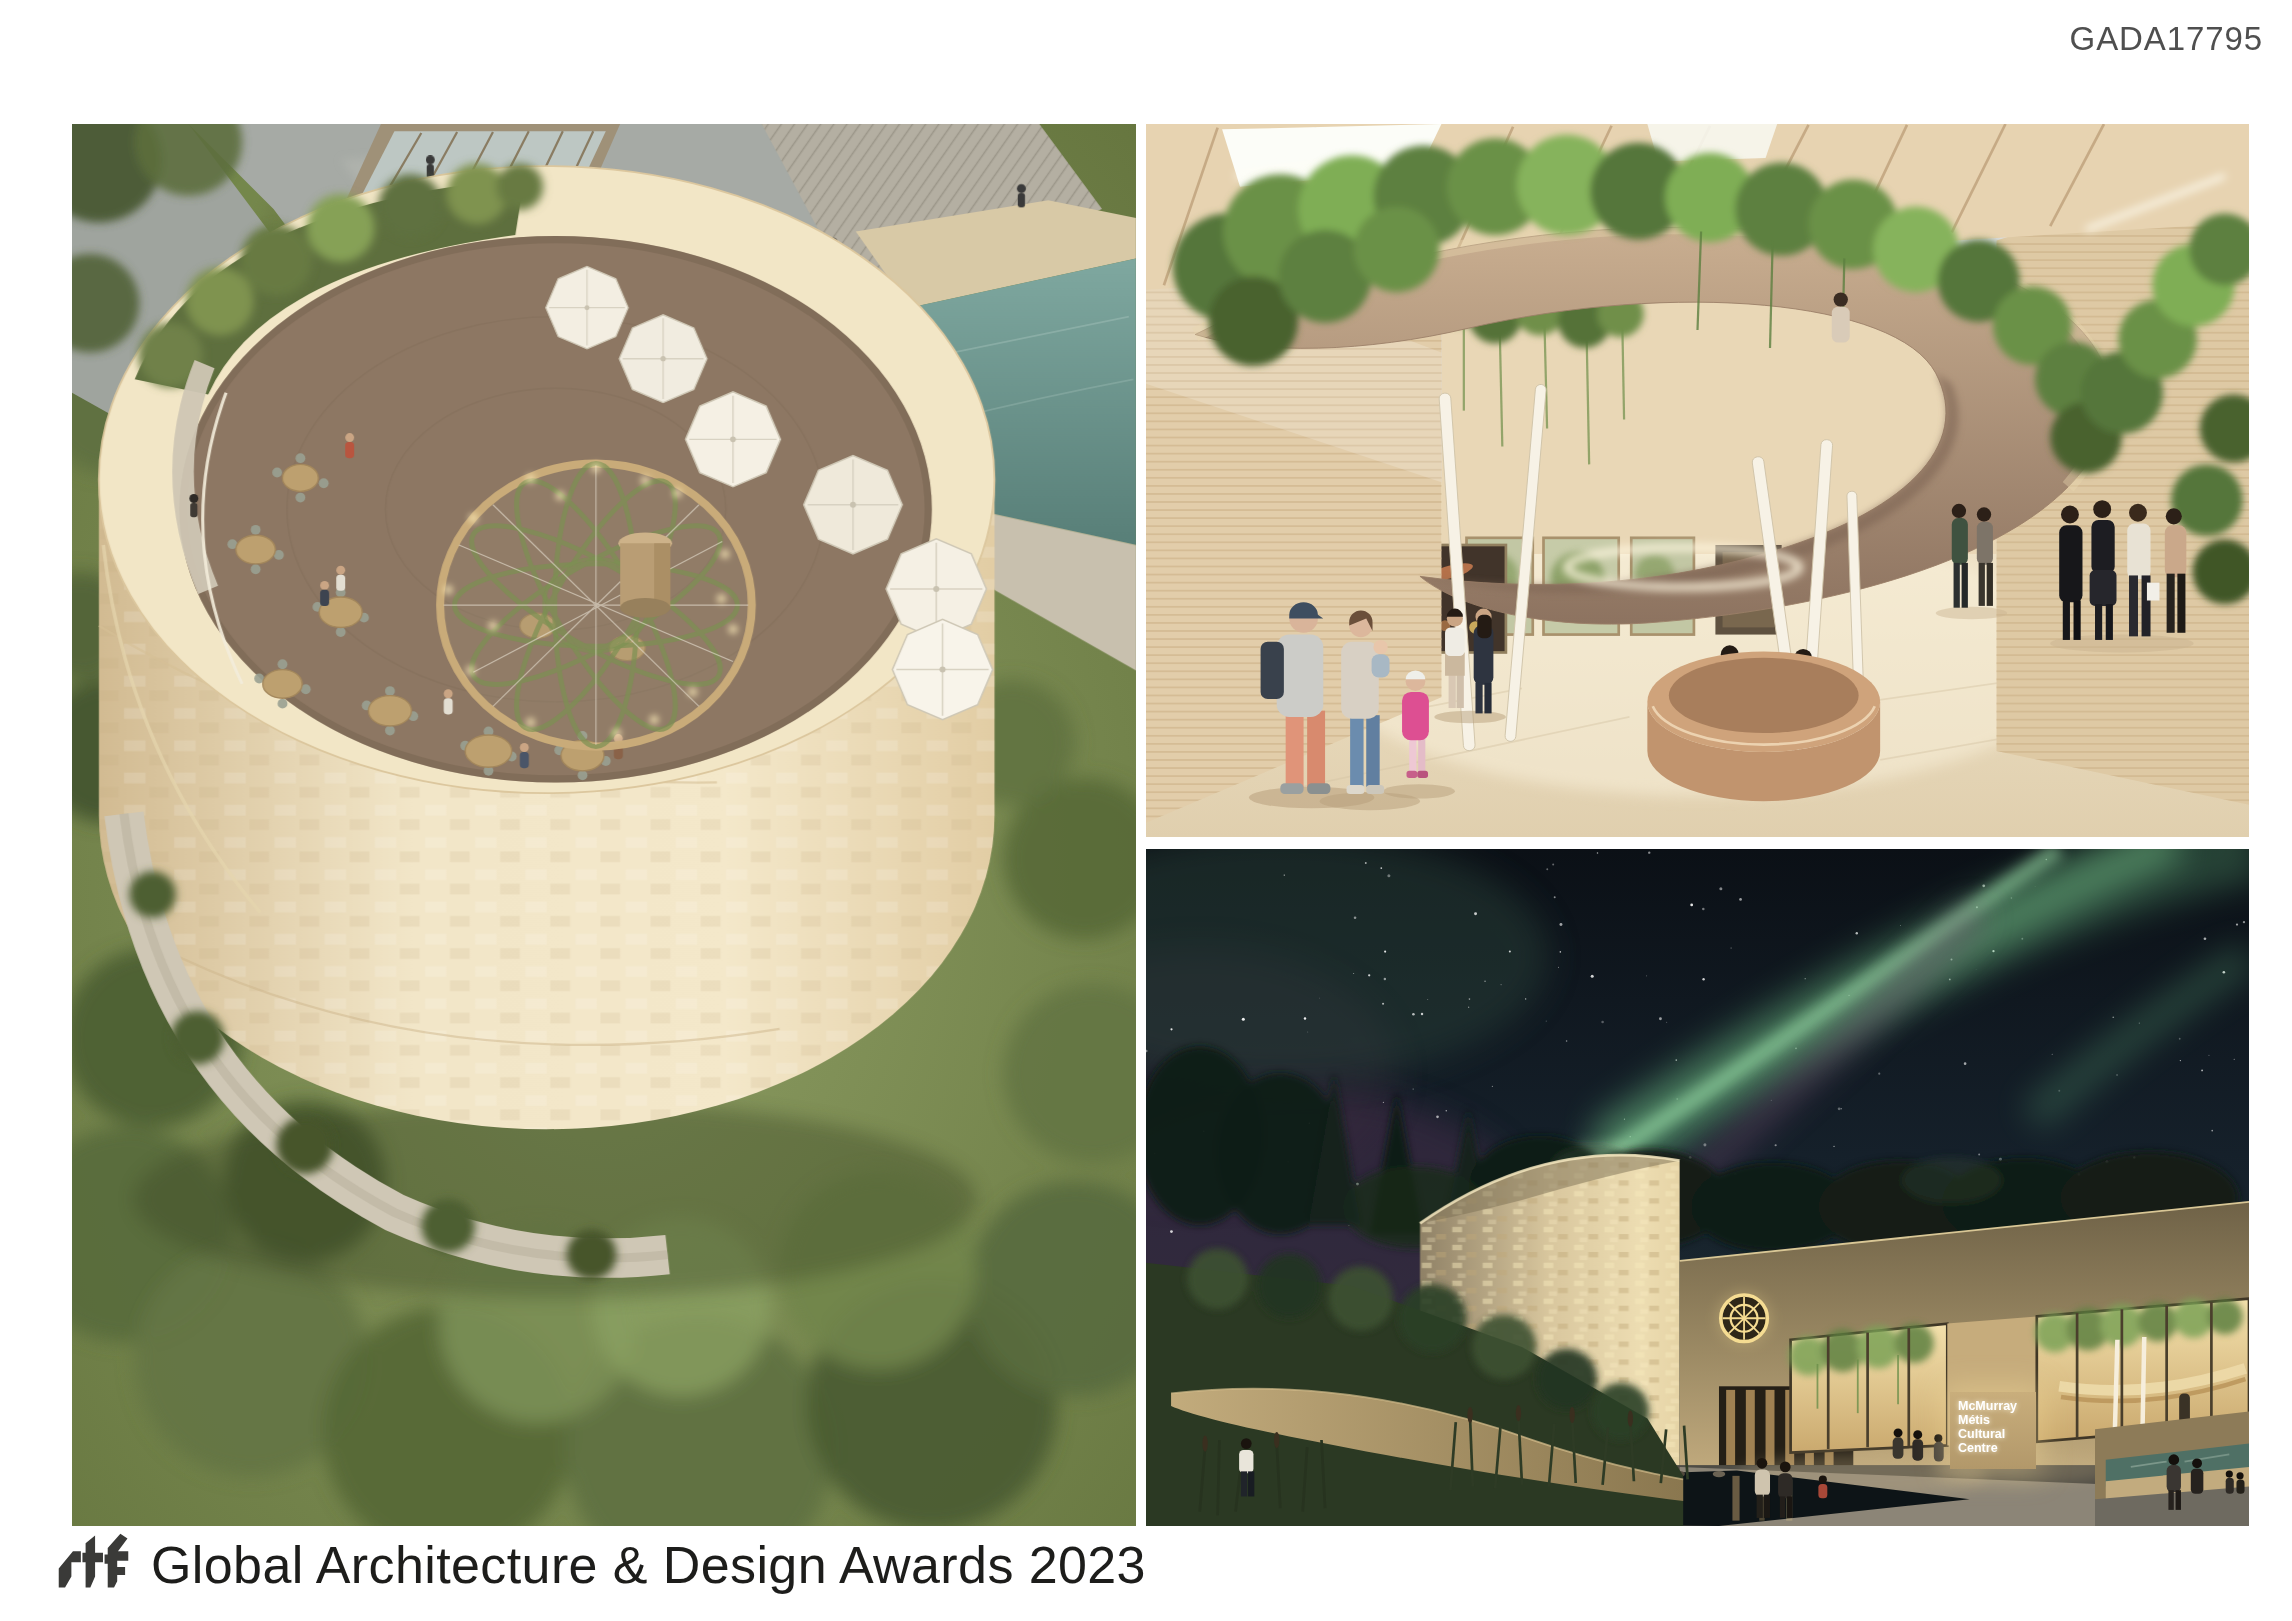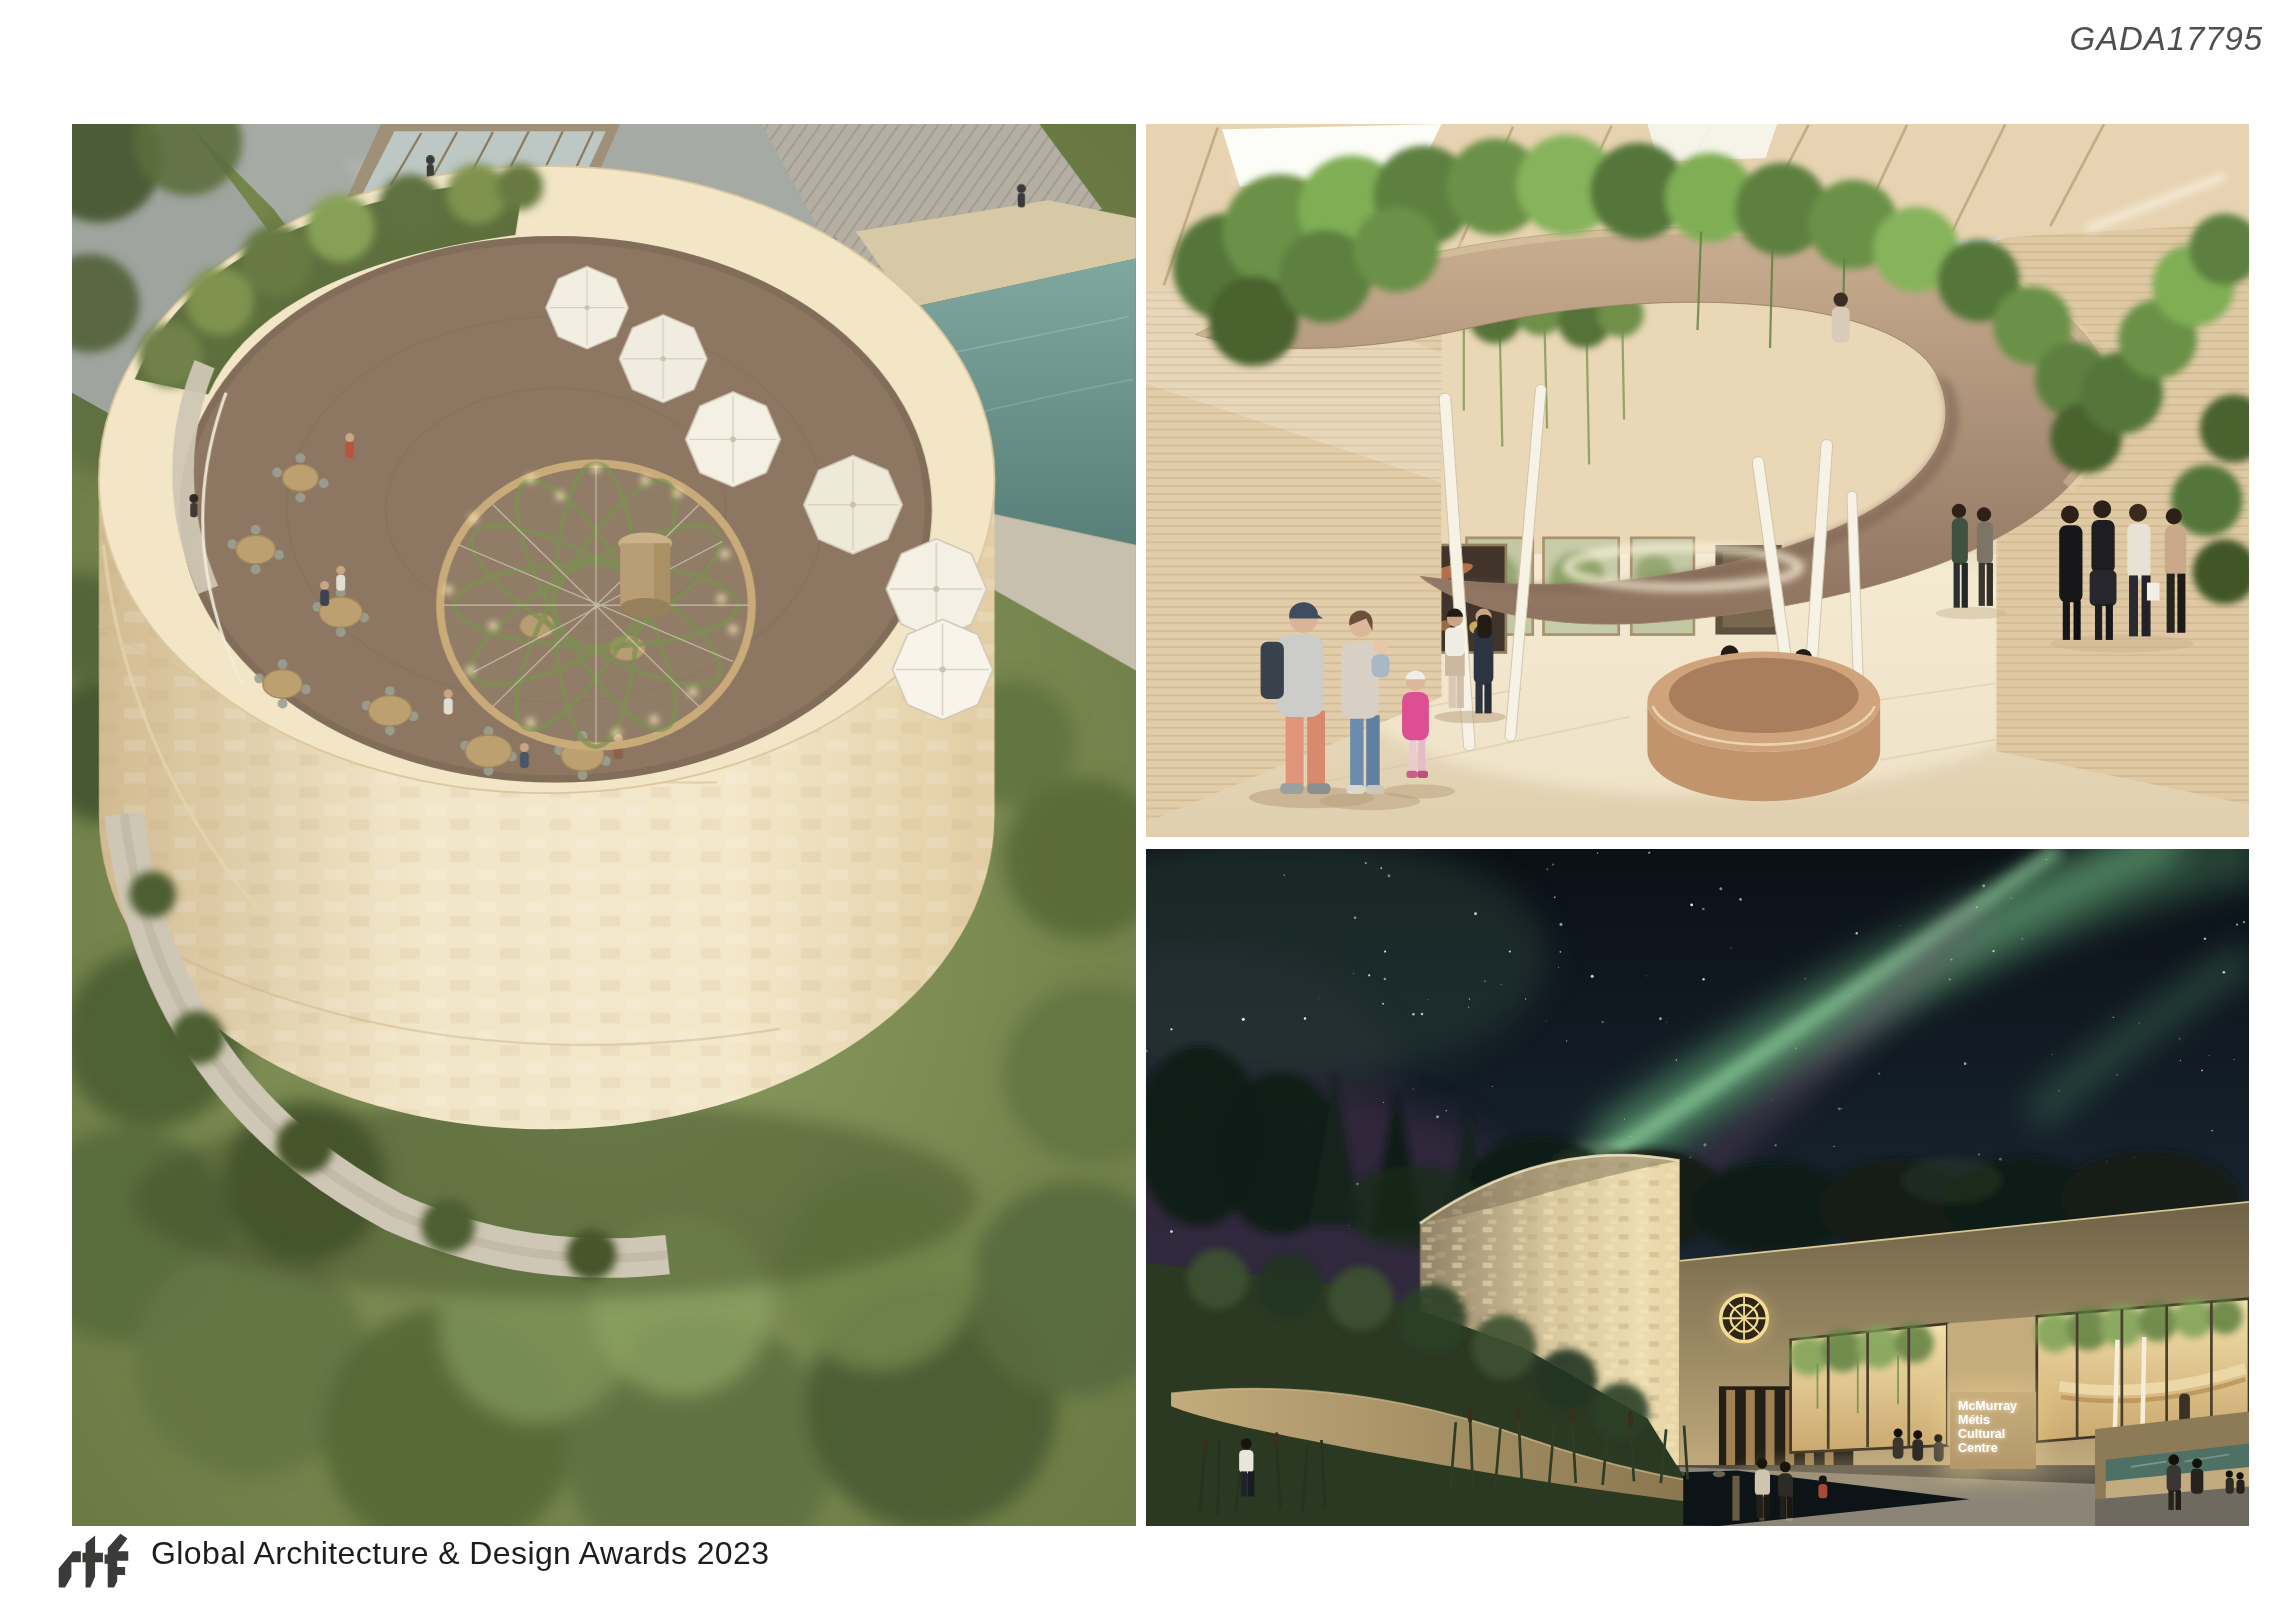--- a/index.html
+++ b/index.html
@@ -1,31 +1,31 @@
 <!DOCTYPE html>
 <html style="font-size:14.3px"><head>
 <meta charset="utf-8">
 <style>
   html,body{margin:0;padding:0;background:#ffffff;}
   .sheet{position:relative;width:2293px;height:1621px;background:#ffffff;overflow:hidden;
          font-family:"Liberation Sans",sans-serif;}
-  .code{position:absolute;top:19.7px;right:30px;font-size:33px;letter-spacing:0.9px;color:#4f4f4f;font-style:italic;}
+  .code{position:absolute;top:19.7px;right:30px;font-size:33px;letter-spacing:0.9px;color:#4f4f4f;}
   figure.panel{position:absolute;margin:14px;padding:0;overflow:hidden;background:#ddd;}
   figure.panel svg{display:block;width:100%;height:100%;}
   .panel-aerial{left:58px;top:110px;width:1064px;height:1402px;}
   .panel-interior{left:1132px;top:110px;width:1103px;height:713px;}
   .panel-night{left:1132px;top:835px;width:1103px;height:677px;}
   .sign{position:absolute;left:804px;top:543px;width:86px;min-height:77px;box-sizing:border-box;
         padding:7.2px 8px;background:linear-gradient(180deg,#c9ae7c,#b2986a);
         box-shadow:0 0 27px 7.2px rgba(255,228,160,0.35);}
   .sign div{font-size:12.5px;line-height:1.12;font-weight:bold;color:#ffffff;
         text-shadow:0 0 5.4px rgba(255,248,225,0.95);}
   .footer{position:absolute;left:54px;top:1526px;height:70px;}
   .footer-logo{position:absolute;left:0;top:3.6px;}
-  .footer-title{position:absolute;left:97px;top:9px;font-size:32px;letter-spacing:0.4px;
+  .footer-title{position:absolute;left:97px;top:9px;font-size:52px;letter-spacing:0.4px;
         color:#1d1d1b;white-space:nowrap;}
 </style>
 </head>
 <body>
 
 <div class="sheet">
 
   <div class="code">GADA17795</div>
 
   <figure class="panel panel-aerial">

